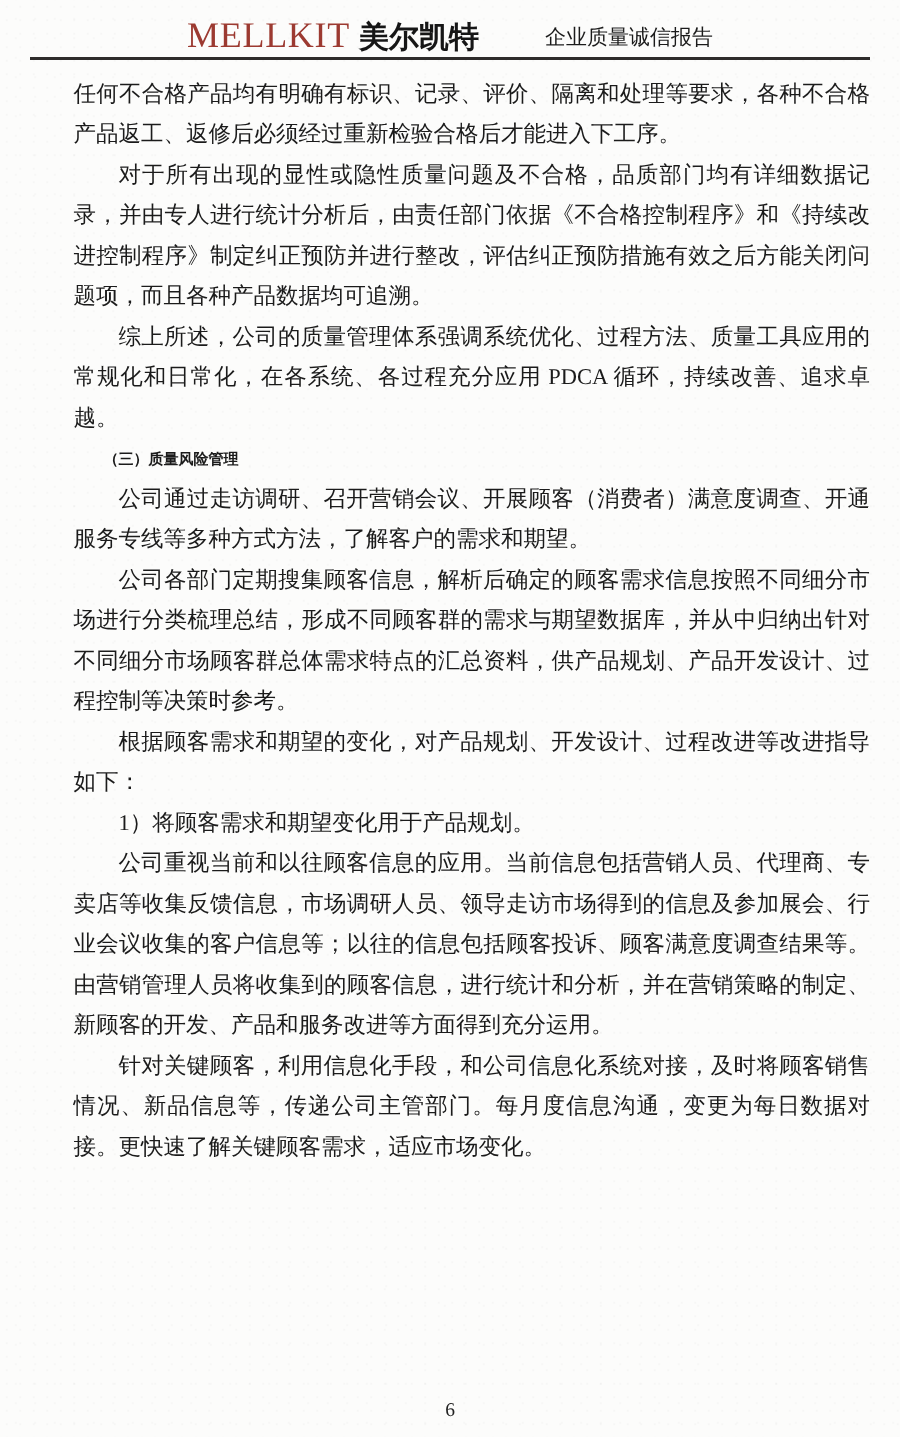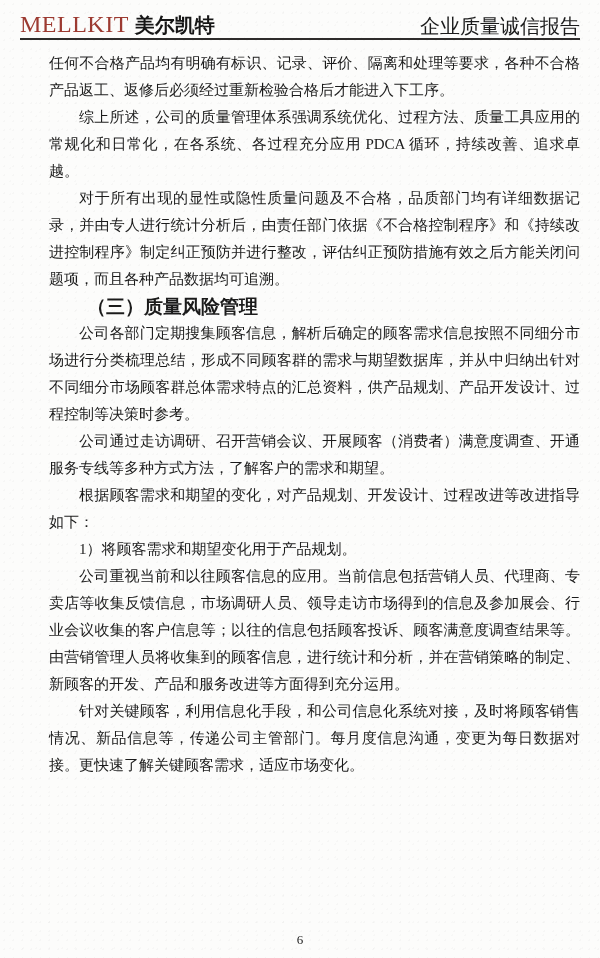--- a/index.html
+++ b/index.html
@@ -17,39 +17,39 @@
       radial-gradient(rgba(0,0,0,0.018) 1px, transparent 1px);
     background-size: 9px 9px, 13px 13px;
     background-position: 0 0, 4px 6px;
     overflow: hidden;
   }
   .header {
     position: absolute;
     left: 20px; right: 20px; top: 8px;
     height: 30px;
     display: flex;
-    justify-content: space-between;
+    justify-content: center;
     align-items: flex-end;
   }
   .logo-latin {
     color: #9c3a31;
     font-size: 24px;
     line-height: 26px;
     letter-spacing: 0.5px;
   }
   .logo-cn {
     color: #161616;
     font-size: 20px;
     line-height: 26px;
     font-weight: 600;
     margin-left: 6px;
   }
   .report-title {
     color: #1b1b1b;
-    font-size: 20px;
+    font-size: 14px;
     line-height: 24px;
     margin-left: 44px;
   }
   .header-divider {
     position: absolute;
     left: 20px; right: 20px; top: 38px;
     height: 0;
     border-top: 2px solid #2e2c2b;
   }
   .content {
@@ -62,21 +62,21 @@
     text-justify: inter-ideograph;
     margin-left: 29px;
   }
   .content p { margin: 0; }
   .para { text-indent: 2em; }
   .para-flush { text-indent: 0; }
   .section-heading {
     margin: 0;
     margin-top: 27px;
     font-weight: bold;
-    font-size: 19px;
+    font-size: 10px;
     line-height: 27px;
     text-indent: 2em;
   }
   .footer {
     position: absolute;
     left: 0; right: 0; bottom: 11px;
     text-align: center;
     color: #222;
     font-size: 13px;
     line-height: 14px;
@@ -90,27 +90,27 @@
   <div class="header">
     <div>
       <span class="logo-latin">MELLKIT</span><span class="logo-cn">美尔凯特</span>
     </div>
     <div class="report-title">企业质量诚信报告</div>
   </div>
   <div class="header-divider"></div>
 
   <div class="content">
     <p class="para-flush">任何不合格产品均有明确有标识、记录、评价、隔离和处理等要求，各种不合格产品返工、返修后必须经过重新检验合格后才能进入下工序。</p>
+    <p class="para">对于所有出现的显性或隐性质量问题及不合格，品质部门均有详细数据记录，并由专人进行统计分析后，由责任部门依据《不合格控制程序》和《持续改进控制程序》制定纠正预防并进行整改，评估纠正预防措施有效之后方能关闭问题项，而且各种产品数据均可追溯。</p>
     <p class="para">综上所述，公司的质量管理体系强调系统优化、过程方法、质量工具应用的常规化和日常化，在各系统、各过程充分应用 PDCA 循环，持续改善、追求卓越。</p>
-    <p class="para">对于所有出现的显性或隐性质量问题及不合格，品质部门均有详细数据记录，并由专人进行统计分析后，由责任部门依据《不合格控制程序》和《持续改进控制程序》制定纠正预防并进行整改，评估纠正预防措施有效之后方能关闭问题项，而且各种产品数据均可追溯。</p>
 
     <p class="section-heading">（三）质量风险管理</p>
 
+    <p class="para">公司通过走访调研、召开营销会议、开展顾客（消费者）满意度调查、开通服务专线等多种方式方法，了解客户的需求和期望。</p>
     <p class="para">公司各部门定期搜集顾客信息，解析后确定的顾客需求信息按照不同细分市场进行分类梳理总结，形成不同顾客群的需求与期望数据库，并从中归纳出针对不同细分市场顾客群总体需求特点的汇总资料，供产品规划、产品开发设计、过程控制等决策时参考。</p>
-    <p class="para">公司通过走访调研、召开营销会议、开展顾客（消费者）满意度调查、开通服务专线等多种方式方法，了解客户的需求和期望。</p>
     <p class="para">根据顾客需求和期望的变化，对产品规划、开发设计、过程改进等改进指导如下：</p>
     <p class="para">1）将顾客需求和期望变化用于产品规划。</p>
     <p class="para">公司重视当前和以往顾客信息的应用。当前信息包括营销人员、代理商、专卖店等收集反馈信息，市场调研人员、领导走访市场得到的信息及参加展会、行业会议收集的客户信息等；以往的信息包括顾客投诉、顾客满意度调查结果等。由营销管理人员将收集到的顾客信息，进行统计和分析，并在营销策略的制定、新顾客的开发、产品和服务改进等方面得到充分运用。</p>
     <p class="para">针对关键顾客，利用信息化手段，和公司信息化系统对接，及时将顾客销售情况、新品信息等，传递公司主管部门。每月度信息沟通，变更为每日数据对接。更快速了解关键顾客需求，适应市场变化。</p>
   </div>
 
   <div class="footer">
     <span>6</span>
   </div>
 

